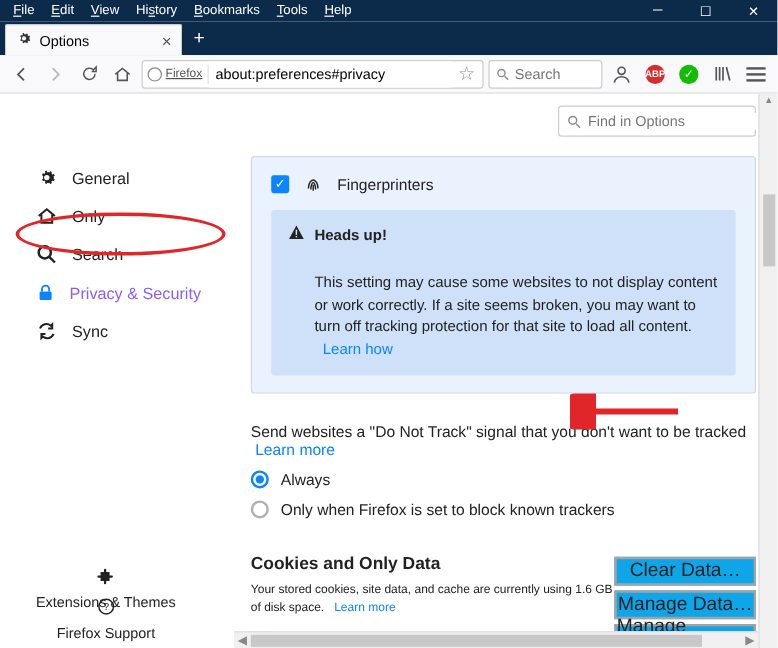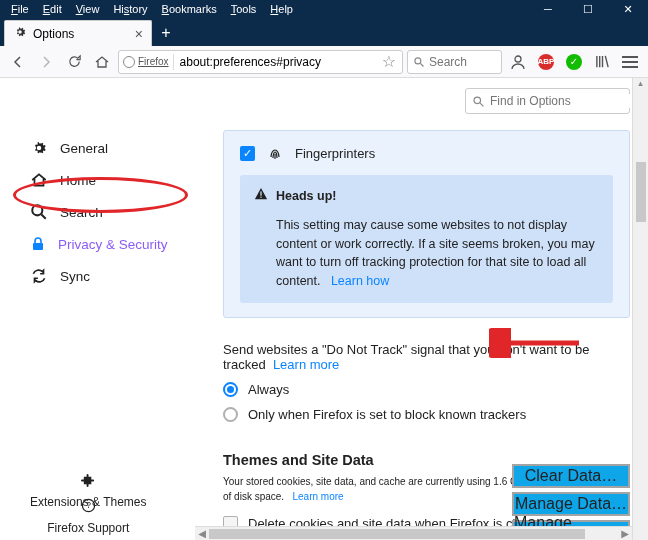--- a/index.html
+++ b/index.html
@@ -22,35 +22,35 @@
 .urlbar .sep { width:1px; height:16px; background:#ddd; }
 .urlbar input { flex:1; border:none; outline:none; font-size:12px; padding:0 6px; height:100%; }
 .urlbar .star { padding:0 6px; color:#888; }
 .searchbar { width:95px; height:24px; border:1px solid #ccc; border-radius:3px; display:flex; align-items:center; background:#fff; padding:0 5px; }
 .searchbar svg { margin-right:4px; }
 .searchbar input { border:none; outline:none; font-size:12px; width:60px; color:#888; }
 .abp { width:16px; height:16px; background:#d92d2d; color:#fff; border-radius:50%; font-size:8px; font-weight:bold; display:flex; align-items:center; justify-content:center; }
 .shield { width:16px; height:16px; background:#12bc00; border-radius:50%; display:flex; align-items:center; justify-content:center; color:#fff; font-size:10px; }
 .burger { width:16px; height:12px; display:flex; flex-direction:column; justify-content:space-between; }
 .burger div { height:2px; background:#555; }
-.content { height:462px; display:flex; position:relative;gap:14px; }
+.content { height:462px; display:flex; position:relative; }
 .findbar { position:absolute; top:10px; right:18px; width:165px; height:26px; border:1px solid #ccc; border-radius:3px; display:flex; align-items:center; padding:0 6px; }
 .findbar input { border:none; outline:none; font-size:12px; flex:1; }
 .sidenav { width:195px; padding:54px 0 0 25px; font-size:13.5px; position:relative; }
 .navitem { display:flex; align-items:center; height:32px; gap:12px; color:#222; cursor:pointer; padding-left:5px; }
 .navitem.sel { color:#8b5cf6; }
 .circle { position:absolute; top:99px; left:13px; width:175px; height:36px; border:3px solid #e1262a; border-radius:50%; pointer-events:none; }
 .footlinks { position:absolute; bottom:16px; left:25px; font-size:12px; }
 .footlinks .navitem { height:26px; gap:8px;flex-direction:column; }
 .main { flex:1; padding:52px 18px 0 14px; font-size:13px; color:#222; position:relative; overflow:hidden; }
 .card { background:#eaf2fd; border:1px solid #c9dbf2; border-radius:3px; padding:14px 16px 14px 16px; }
 .fprow { display:flex; align-items:center; gap:12px; font-size:13px; margin-bottom:14px; }
 .chk { width:15px; height:15px; background:#0a84ff; border-radius:2px; display:flex; align-items:center; justify-content:center; color:#fff; font-size:11px; }
 .alert { background:#cfe1f9; border-radius:3px; padding:12px 14px; font-size:12.5px; line-height:1.5; }
-.alert b { display:block; margin-bottom:10px; }
+.alert b { display:block; margin-bottom:20px; }
 .alert .atop { display:flex; gap:8px; }
 .dnt { margin-top:24px; font-size:13px; }
 .radio { display:flex; align-items:center; gap:10px; margin-top:10px; }
 .rb { width:15px; height:15px; border:2px solid #0a84ff; border-radius:50%; display:flex; align-items:center; justify-content:center; }
 .rb.on::after { content:""; width:7px; height:7px; background:#0a84ff; border-radius:50%; }
 .rb.off { border-color:#b0b0b0; }
 .arrow { position:absolute; top:250px; left:280px; pointer-events:none; }
 .cookies { margin-top:30px; }
 .cookies h3 { font-size:14.5px; font-weight:700; margin-bottom:6px; }
 .cdesc { font-size:10px; line-height:1.5; width:310px; }
@@ -172,21 +172,21 @@
     <div class="navitem">
       <svg width="18" height="18" viewBox="0 0 24 24">
           <path fill="#222" d="M19.4 13l.6-1-.6-1 1.5-1.2-1-1.7-1.9.5-.8-.8.5-1.9-1.7-1-1.2 1.5-1-.6-1 .6L11.6 4l-1.7 1 .5 1.9-.8.8-1.9-.5-1 1.7L8.2 11l-.6 1 .6 1-1.5 1.2 1 1.7 1.9-.5.8.8-.5 1.9 1.7 1 1.2-1.5 1 .6 1-.6 1.2 1.5 1.7-1-.5-1.9.8-.8 1.9.5 1-1.7L19.4 13zM12 15a3 3 0 110-6 3 3 0 010 6z"></path>
         </svg>
       <span>General</span>
     </div>
     <div class="navitem">
       <svg width="18" height="18" viewBox="0 0 16 16">
           <path d="M2 8l6-5 6 5M4 7v6h8V7" stroke="#222" stroke-width="1.5" fill="none"></path>
         </svg>
-      <span>Home</span>
+      <span>Only</span>
     </div>
     <div class="navitem">
       <svg width="18" height="18" viewBox="0 0 16 16">
           <circle cx="6.5" cy="6.5" r="4.5" stroke="#222" fill="none" stroke-width="1.8"></circle>
           <path d="M10 10l4 4" stroke="#222" stroke-width="1.8"></path>
         </svg>
       <span>Search</span>
     </div>
     <div class="navitem sel">
       <svg width="16" height="16" viewBox="0 0 16 16">
@@ -260,21 +260,21 @@
     <svg class="arrow" width="95" height="30">
       <defs>
           <marker id="ah" markerWidth="10" markerHeight="10" refX="2" refY="5" orient="auto">
             <path d="M0 0L10 5L0 10z" fill="#e1262a"></path>
           </marker>
         </defs>
       <line x1="90" y1="15" x2="12" y2="15" stroke="#e1262a" stroke-width="5" marker-end="url(#ah)"></line>
     </svg>
 
     <div class="cookies">
-      <h3>Themes and Site Data</h3>
+      <h3>Cookies and Only Data</h3>
       <div class="cdesc">
         <span>Your stored cookies, site data, and cache are currently using 1.6 GB of disk space.</span>
         &nbsp;&nbsp;<a class="link">Learn more</a>
       </div>
       <div class="delrow">
         <div class="chkempty"></div>
         <span>Delete cookies and site data when Firefox is closed</span>
       </div>
     </div>
     <div class="cbtns">

